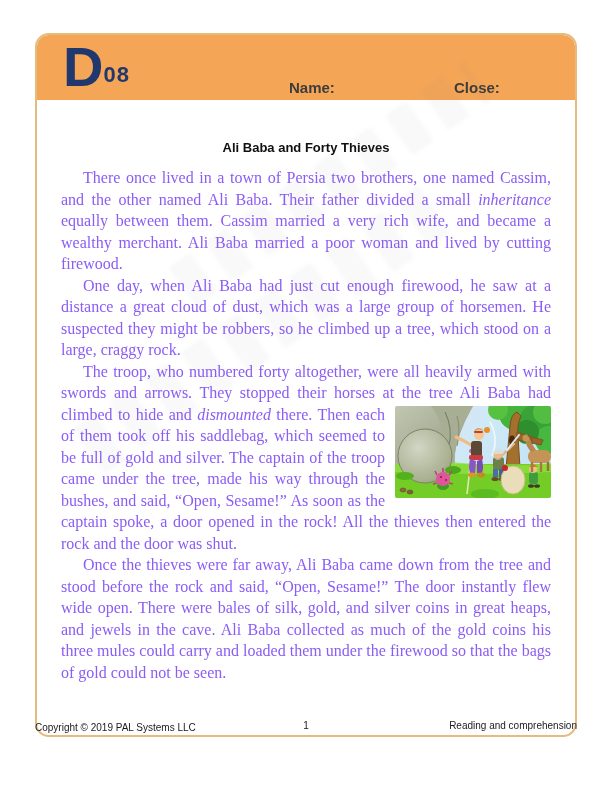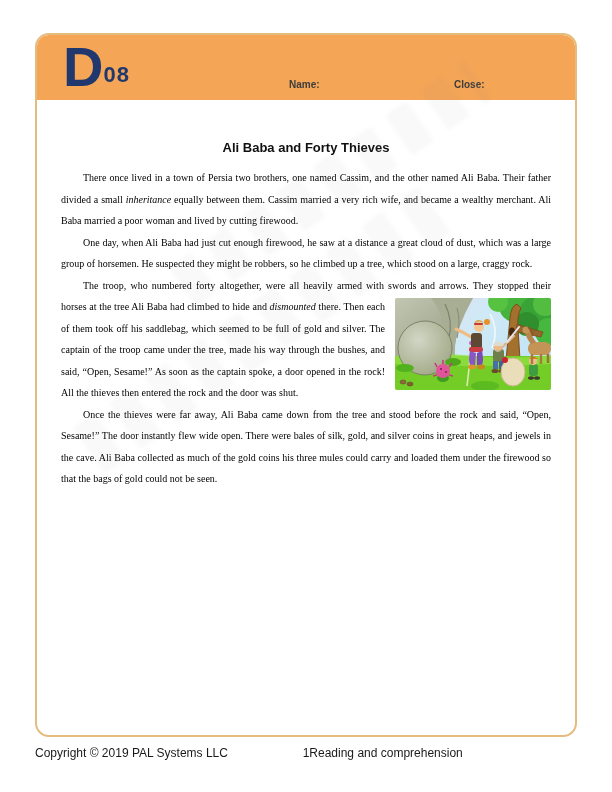--- a/index.html
+++ b/index.html
@@ -17,63 +17,63 @@
     border-radius:11px 11px 0 0;
   }
   .lesson-code{
     position:absolute;left:26px;top:2px;display:flex;align-items:flex-end;
     font-family:"Liberation Sans",sans-serif;font-weight:bold;color:#21386e;
   }
   .lesson-letter{font-size:56px;line-height:60px;}
   .lesson-number{font-size:22px;line-height:44px;letter-spacing:1px;}
   .band-label{
     position:absolute;top:44px;font-family:"Liberation Sans",sans-serif;
-    font-size:10px;font-weight:bold;color:#3d3d3d;
+    font-size:15px;font-weight:bold;color:#3d3d3d;
   }
   .name-label{left:252px;}
   .date-label{left:417px;}
   .fill-area{position:absolute;top:40px;height:20px;width:100px;}
   .name-fill{left:296px;}
   .date-fill{left:455px;}
 
   .content{padding:0 24px;position:relative;}
   .story-title{
     margin:40px 0 0 0;text-align:center;
     font-family:"Liberation Sans",sans-serif;font-weight:bold;
     font-size:13px;color:#101010;
   }
   .story{margin-top:12px;}
   .para{
     margin:0;text-align:justify;text-indent:22px;
-    font-size:10px;line-height:21.5px;color:#000000;
+    font-size:16px;line-height:21.5px;color:#8b5cf6;
   }
   .para i{font-style:italic;}
 
   .illus{
     float:right;width:156px;height:92px;margin:2px 0 5px 10px;
     border-radius:2px;overflow:hidden;display:block;
   }
   .illus svg{display:block;}
 
   .wm{
     position:absolute;pointer-events:none;z-index:3;
     transform:rotate(-35deg);filter:blur(2px);opacity:.55;
     background:repeating-linear-gradient(90deg, rgba(125,125,150,.09) 0 26px, rgba(125,125,150,0) 26px 44px);
   }
   .wm1{left:50px;top:300px;width:430px;height:56px;}
   .wm2{left:150px;top:160px;width:360px;height:48px;}
 
   .footer{
-    position:absolute;left:35px;right:35px;top:746px;
+    position:absolute;left:35px;right:35px;top:720px;
     display:flex;align-items:flex-start;
-    font-family:"Liberation Sans",sans-serif;font-size:12px;color:#1a1a1a;
+    font-family:"Liberation Sans",sans-serif;font-size:10px;color:#1a1a1a;
   }
   .footer-left{flex:1;line-height:15.5px;}
   .footer-center{flex:0 0 auto;text-align:center;}
-  .footer-right{flex:1;}
+  .footer-right{flex:1;text-align:right;}
 </style>
 </head>
 <body>
 
 <div class="sheet">
 
   <div class="band">
     <div class="lesson-code">
       <span class="lesson-letter">D</span>
       <span class="lesson-number">08</span>

